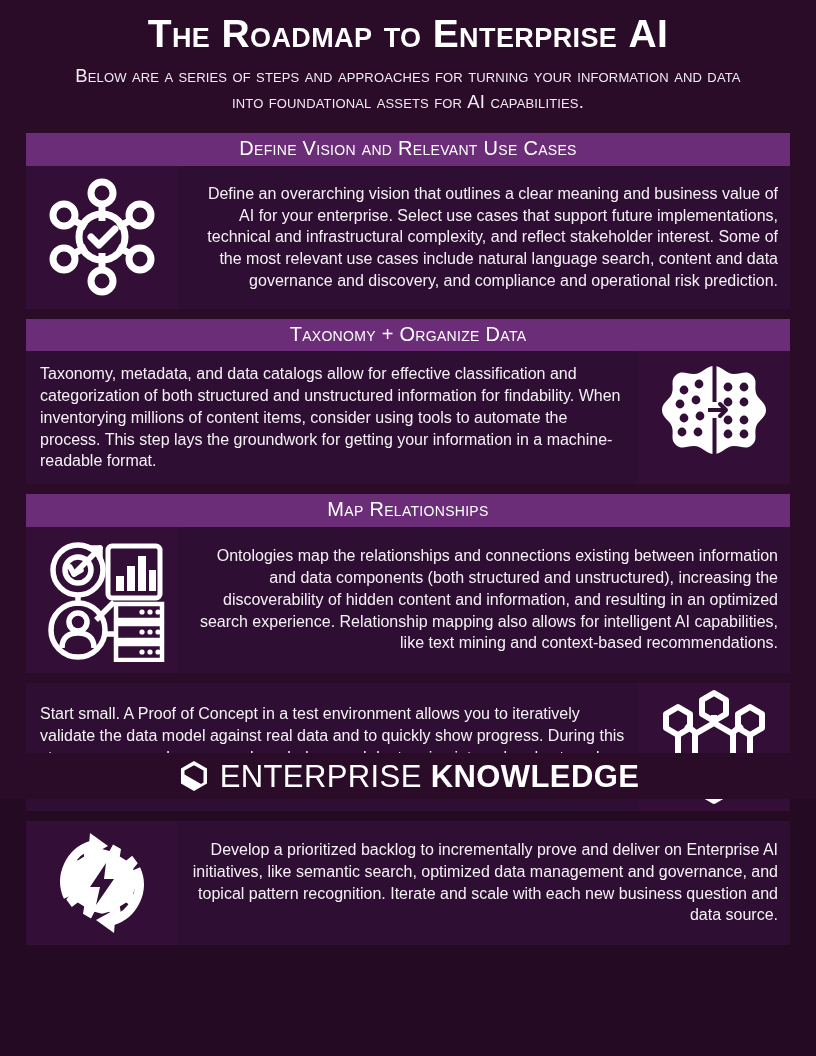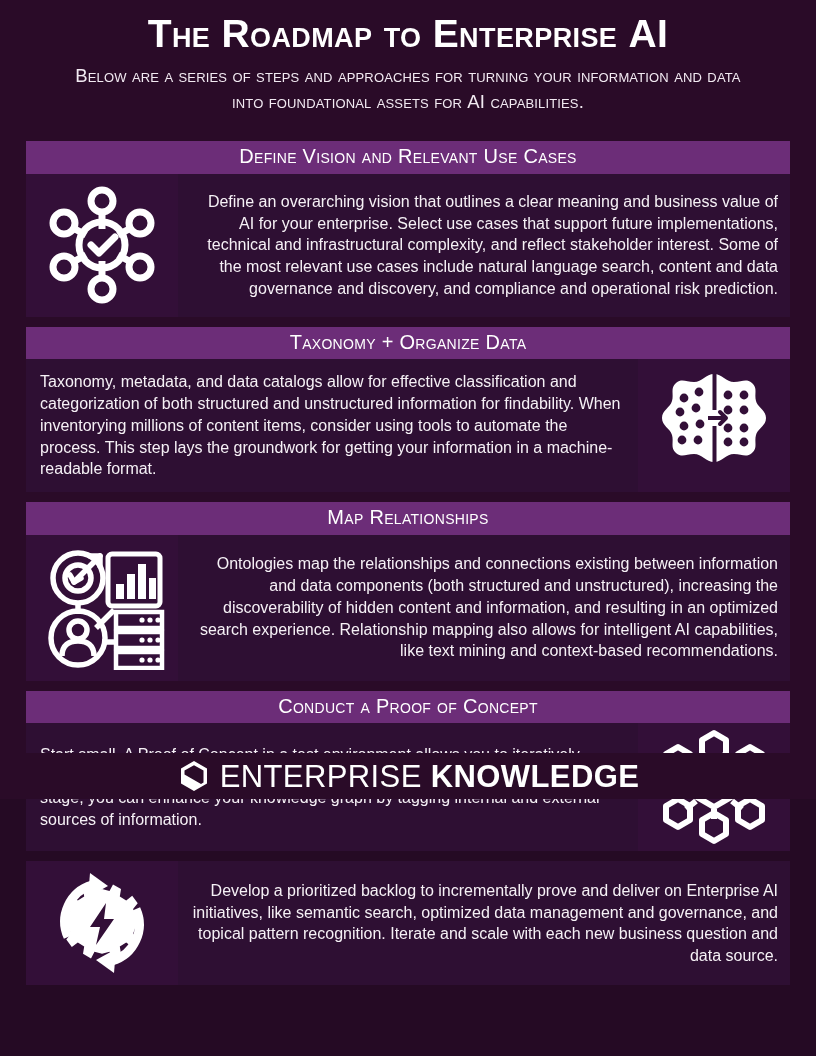--- a/index.html
+++ b/index.html
@@ -29,21 +29,21 @@
     font-weight: bold;
     color: #ffffff;
     font-variant: small-caps;
     letter-spacing: 0.4px;
     line-height: 1.12;
     white-space: nowrap;
   }
   .title .full-caps { font-variant: normal; }
 
   .subtitle {
-    margin: 7px auto 12px auto;
+    margin: 7px auto 4px auto;
     max-width: 700px;
     font-size: 18.5px;
     color: #f2eaf2;
     font-variant: small-caps;
     letter-spacing: 0.15px;
     line-height: 1.42;
   }
   .subtitle .full-caps { font-variant: normal; }
 
   
@@ -277,23 +277,20 @@
             </svg>
           </span>
         </div>
         <div class="text-cell">
           <div class="body-text align-right">Ontologies map the relationships and connections existing between information and data components (both structured and unstructured), increasing the discoverability of hidden content and information, and resulting in an optimized search experience. Relationship mapping also allows for intelligent AI capabilities, like text mining and context-based recommendations.</div>
         </div>
       </div>
     </div>
 
     <div class="section s4">
-      <div class="sec-header">
-        <div class="sec-header-text">Conduct a Proof of Concept</div>
-      </div>
       <div class="sec-body reverse">
         <div class="icon-cell">
           <span>
             <svg width="116" height="116" viewBox="0 0 116 116">
               <g stroke="#ffffff" stroke-width="6" fill="none" stroke-linejoin="round">
                 <line x1="58" y1="26" x2="58" y2="36"></line>
                 <line x1="58" y1="80" x2="58" y2="90"></line>
                 <line x1="30" y1="36" x2="40" y2="44"></line>
                 <line x1="86" y1="36" x2="76" y2="44"></line>
                 <line x1="30" y1="80" x2="40" y2="72"></line>

